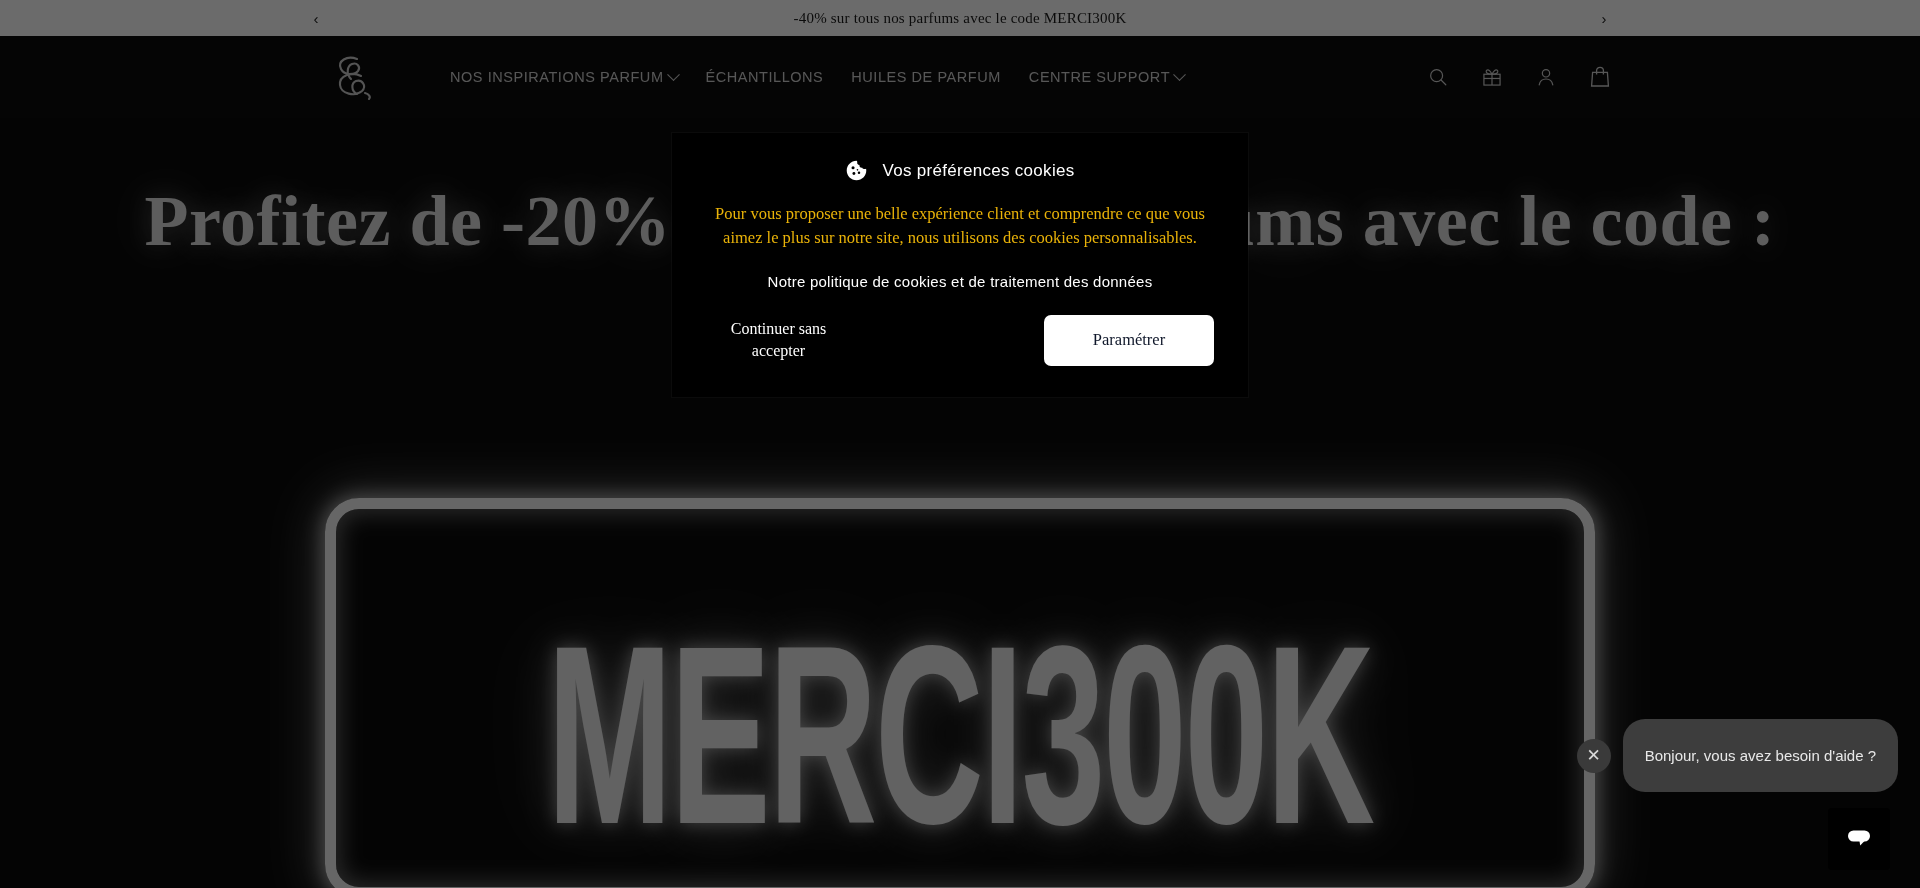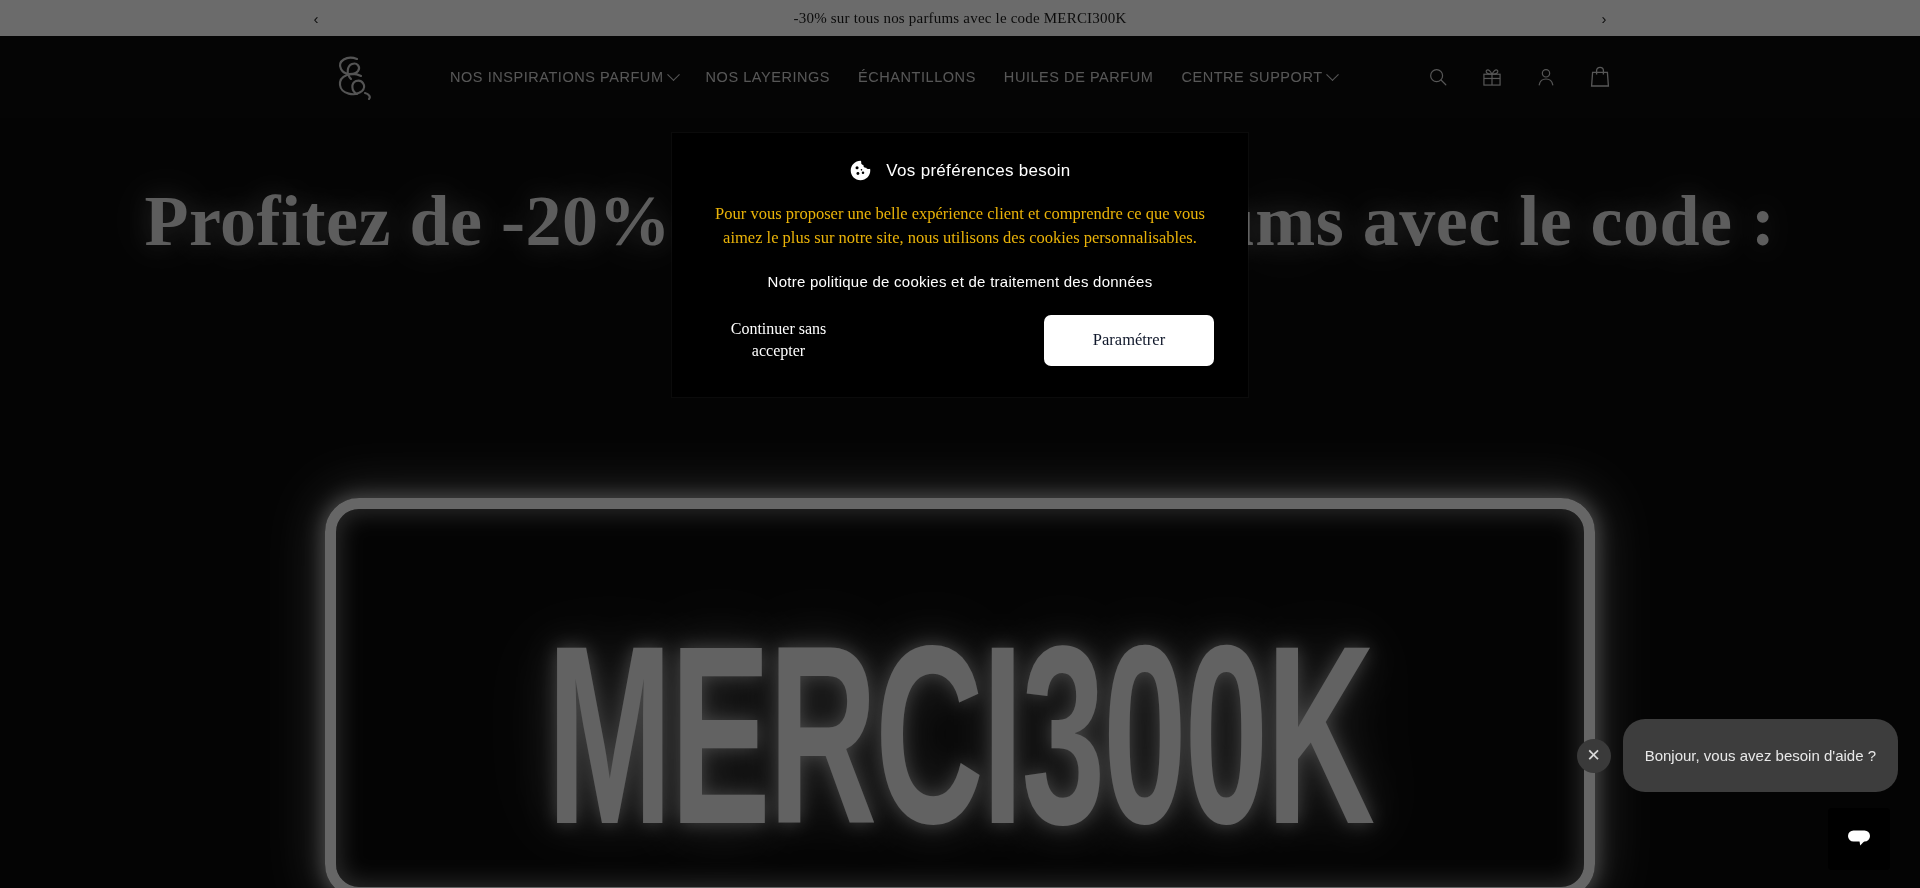--- a/index.html
+++ b/index.html
@@ -326,21 +326,21 @@
 </style>
 </head>
 <body>
 
 <div id="page-root">
 
   <div class="announcement-bar">
     <button class="ann-arrow prev">
       <span>‹</span>
     </button>
-    <div class="announcement-text">-30% sur tous nos parfums avec le code MERCI300K</div>
+    <div class="announcement-text">-40% sur tous nos parfums avec le code MERCI300K</div>
     <button class="ann-arrow next">
       <span>›</span>
     </button>
   </div>
 
   <header class="site-header">
 
     <a class="logo">
       <svg width="56" height="56" viewBox="0 0 56 56">
         <g fill="none" stroke="#c9c9c9" stroke-width="2.1" stroke-linecap="round">
@@ -348,23 +348,20 @@
           <path d="M34 27 C24 22, 12 27, 13 36 C14 45, 28 48, 35 42 C40 37, 35 30, 29 32 C24 34, 24 42, 30 45"></path>
           <path d="M38 44 C42 45, 44 48, 42 50"></path>
         </g>
       </svg>
     </a>
 
     <nav class="main-nav">
       <a class="nav-item">
         <span>NOS INSPIRATIONS PARFUM</span>
         <i class="nav-caret"></i>
-      </a>
-      <a class="nav-item">
-        <span>NOS LAYERINGS</span>
       </a>
       <a class="nav-item">
         <span>ÉCHANTILLONS</span>
       </a>
       <a class="nav-item">
         <span>HUILES DE PARFUM</span>
       </a>
       <a class="nav-item">
         <span>CENTRE SUPPORT</span>
         <i class="nav-caret"></i>
@@ -414,21 +411,21 @@
 <div class="cookie-modal">
 
   <div class="cookie-title-row">
     <svg class="cookie-icon" width="23" height="23" viewBox="0 0 24 24">
       <path d="M12 1.8 C6.4 1.8 1.8 6.4 1.8 12 C1.8 17.6 6.4 22.2 12 22.2 C17.6 22.2 22.2 17.6 22.2 12 C22.2 11.3 22.1 10.7 22 10.1 C20.6 10.9 18.6 10.5 18 9 C16.3 9.5 14.7 8.1 15.1 6.3 C13.4 6.2 12.3 4.6 12.8 3 C12.6 2.2 12.4 1.8 12 1.8 Z" fill="#ffffff"></path>
       <circle cx="8.4" cy="9.2" r="1.6" fill="#000000"></circle>
       <circle cx="9.3" cy="15.1" r="1.5" fill="#000000"></circle>
       <circle cx="14.6" cy="14.4" r="1.3" fill="#000000"></circle>
       <circle cx="13.0" cy="11.3" r="0.85" fill="#000000"></circle>
     </svg>
-    <span class="cookie-title">Vos préférences besoin</span>
+    <span class="cookie-title">Vos préférences cookies</span>
   </div>
 
   <p class="cookie-body">Pour vous proposer une belle expérience client et comprendre ce que vous aimez le plus sur notre site, nous utilisons des cookies personnalisables.</p>
 
   <a class="cookie-policy-link">Notre politique de cookies et de traitement des données</a>
 
   <div class="cookie-actions">
     <button class="btn-text-link">Continuer sans accepter</button>
     <button class="btn-filled btn-settings">Paramétrer</button>
   </div>

